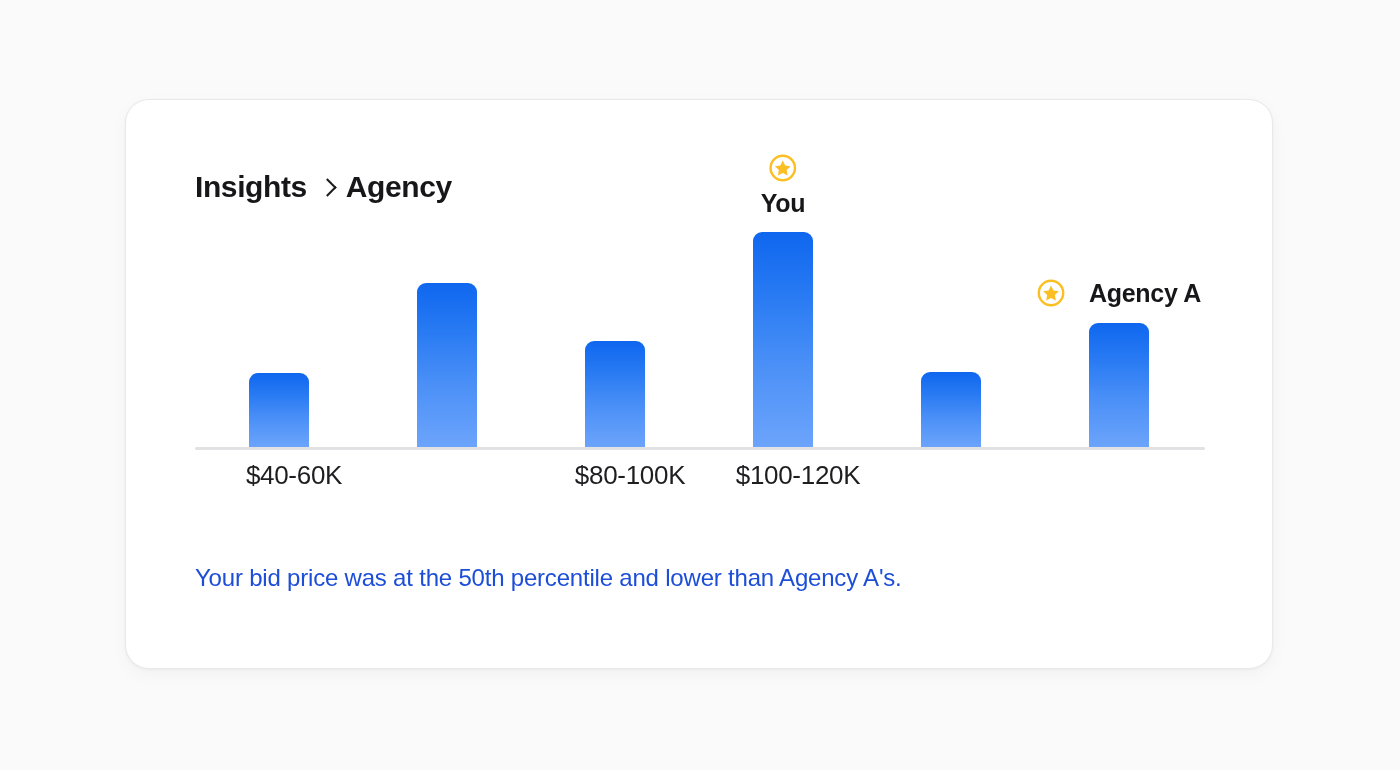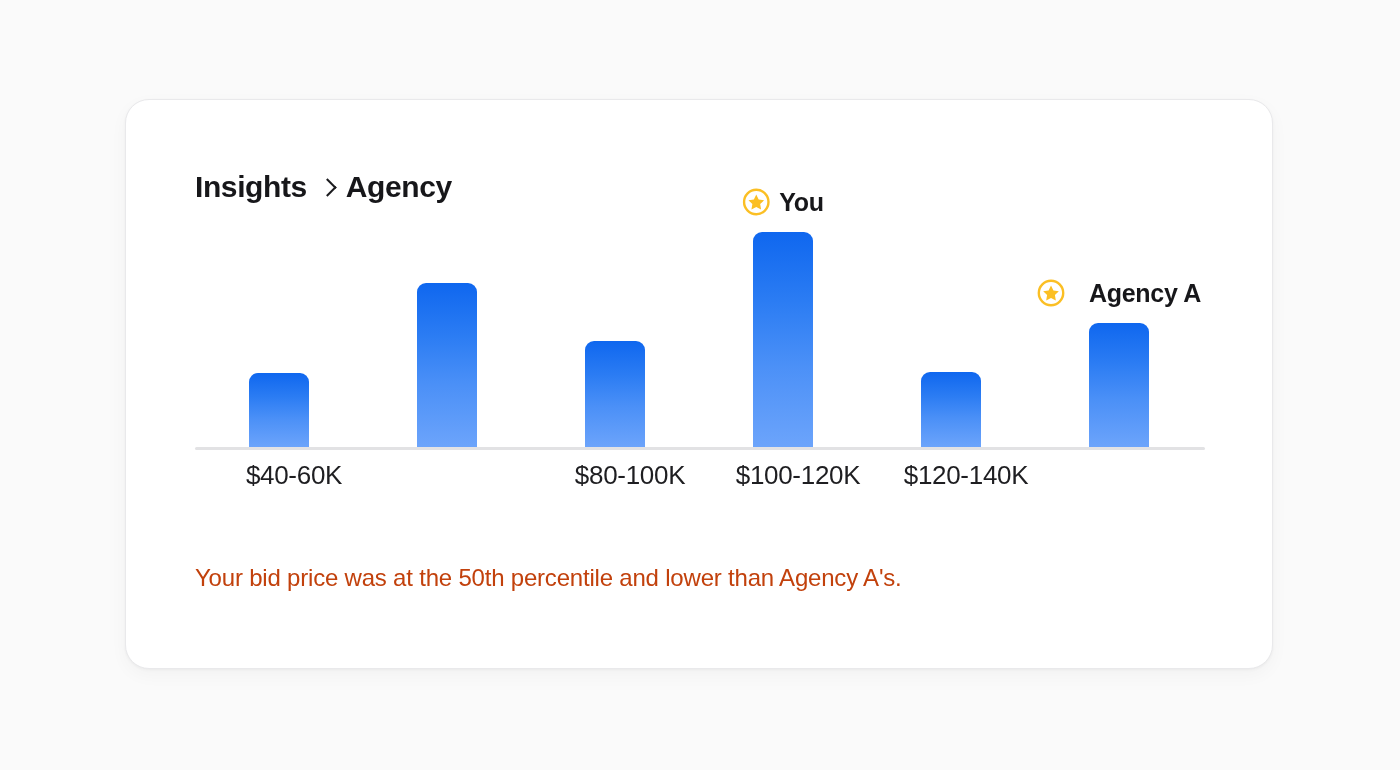--- a/index.html
+++ b/index.html
@@ -122,21 +122,21 @@
     color:#1e1e21;
     letter-spacing:-0.3px;
     line-height:1;
   }
 
   
   .caption {
     position:absolute;
     left:69px; top:462px;
     font-size:24px;
-    color:#c2410c;
+    color:#1d4ed8;
     letter-spacing:-0.2px;
     line-height:1.35;
     white-space:nowrap;
   }
 </style>
 </head>
 <body>
 
 <div class="page">
   <div class="card">
@@ -161,39 +161,38 @@
           </div>
           <div class="bar-slot" style="left: 504px; height: 218px;">
             <div class="bar" style="height: 215px;"></div>
           </div>
           <div class="bar-slot" style="left: 672px; height: 78px;">
             <div class="bar" style="height: 75px;"></div>
           </div>
           <div class="bar-slot" style="left: 840px; height: 127px;">
             <div class="bar" style="height: 124px;"></div>
           </div>
-          <div class="marker" style="left: 588px; bottom: 234px;">
+          <div class="marker" style="left: 588px; bottom: 234px; flex-direction: column;">
   <svg class="star-badge" viewBox="0 0 28 28">
     <circle cx="14" cy="14" r="12.2" fill="none" stroke="#fbbf24" stroke-width="2.4"></circle>
     <path fill="#fbbf24" d="M14 6.6l2.42 4.9 5.41.79-3.92 3.82.93 5.39L14 18.95l-4.84 2.55.93-5.39-3.92-3.82 5.41-.79z"></path>
   </svg>
             <span class="marker-label">You</span>
           </div>
           <div class="marker" style="left: 924px; bottom: 143px; gap: 24px;">
   <svg class="star-badge" viewBox="0 0 28 28">
     <circle cx="14" cy="14" r="12.2" fill="none" stroke="#fbbf24" stroke-width="2.4"></circle>
     <path fill="#fbbf24" d="M14 6.6l2.42 4.9 5.41.79-3.92 3.82.93 5.39L14 18.95l-4.84 2.55.93-5.39-3.92-3.82 5.41-.79z"></path>
   </svg>
             <span class="marker-label">Agency A</span>
           </div>
         </div>
     </div>
 
     <div class="xaxis" id="xaxis">
         <div class="xtick" style="left: 0px;">$40-60K</div>
         <div class="xtick" style="left: 336px; text-align: center;">$80-100K</div>
         <div class="xtick" style="left: 504px;">$100-120K</div>
-        <div class="xtick" style="left: 672px;">$120-140K</div>
       </div>
 
     <div class="caption">Your bid price was at the 50th percentile and lower than Agency A's.</div>
   </div>
 </div>
 
 </body></html>

